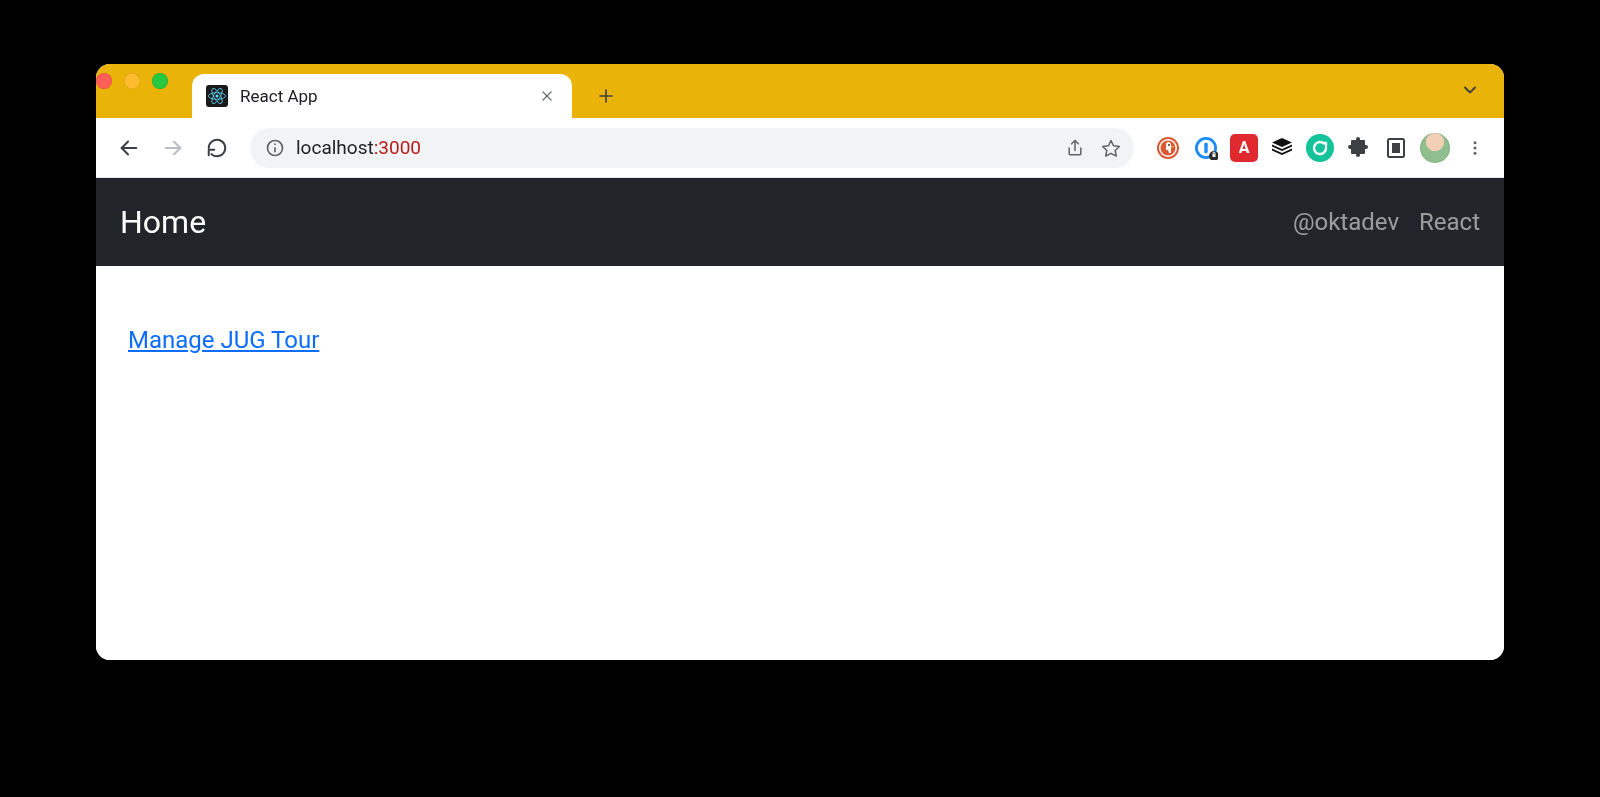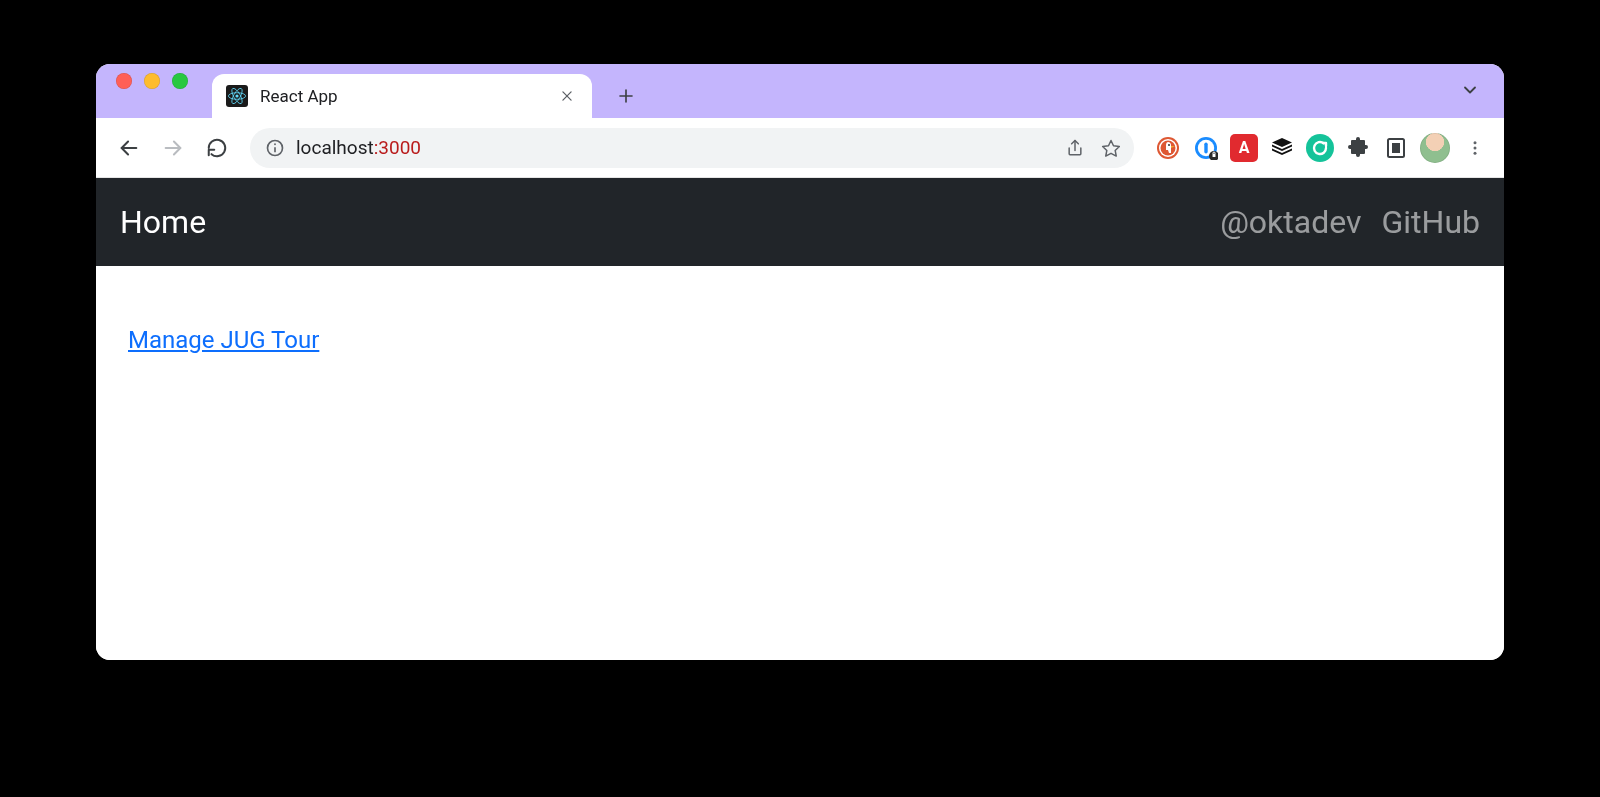--- a/index.html
+++ b/index.html
@@ -23,24 +23,24 @@
     background: #fff;
     border-radius: 14px;
     overflow: hidden;
     box-shadow: 0 30px 60px rgba(0,0,0,.6);
     display: flex;
     flex-direction: column;
   }
   
   .tab-strip {
     height: 54px;
-    background: #c4b5fd;
+    background: #eab308;
     display: flex;
     align-items: flex-end;
-    padding-left: 20px;
+    padding-left: 0;
     position: relative;
   }
   .traffic-lights {
     display: flex;
     gap: 12px;
     align-items: center;
     height: 100%;
     padding-bottom: 20px;
     padding-right: 24px;
   }
@@ -164,21 +164,21 @@
     gap: 20px;
   }
   .brand {
     color: #fff; font-size: 32px; font-weight: 400;
     cursor: pointer;
     white-space: nowrap;
   }
   .nav-spacer { flex:1; }
   .nav-link {
     color: rgba(255,255,255,.55);
-    font-size: 32px;
+    font-size: 24px;
     cursor: pointer;
     text-decoration: none;
     white-space: nowrap;
   }
   .content {
     padding: 60px 32px;
   }
   .main-link {
     color: #0d6efd;
     font-size: 24px;
@@ -334,20 +334,20 @@
           </svg>
       </span>
     </div>
   </div>
 
   <div class="viewport">
     <div class="app-navbar">
       <a class="brand">Home</a>
       <span class="nav-spacer"></span>
       <a class="nav-link">@oktadev</a>
-      <a class="nav-link">GitHub</a>
+      <a class="nav-link">React</a>
     </div>
     <div class="content">
       <a class="main-link">Manage JUG Tour</a>
     </div>
   </div>
 
 </div>
 
 </body></html>

